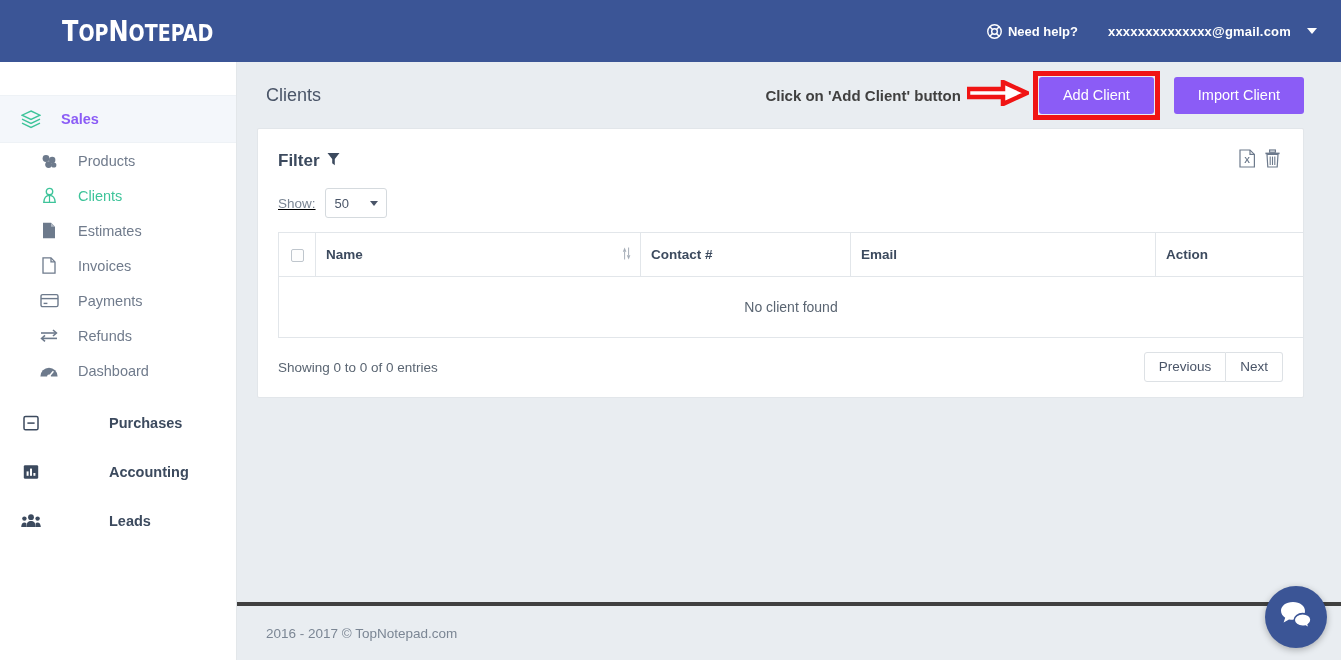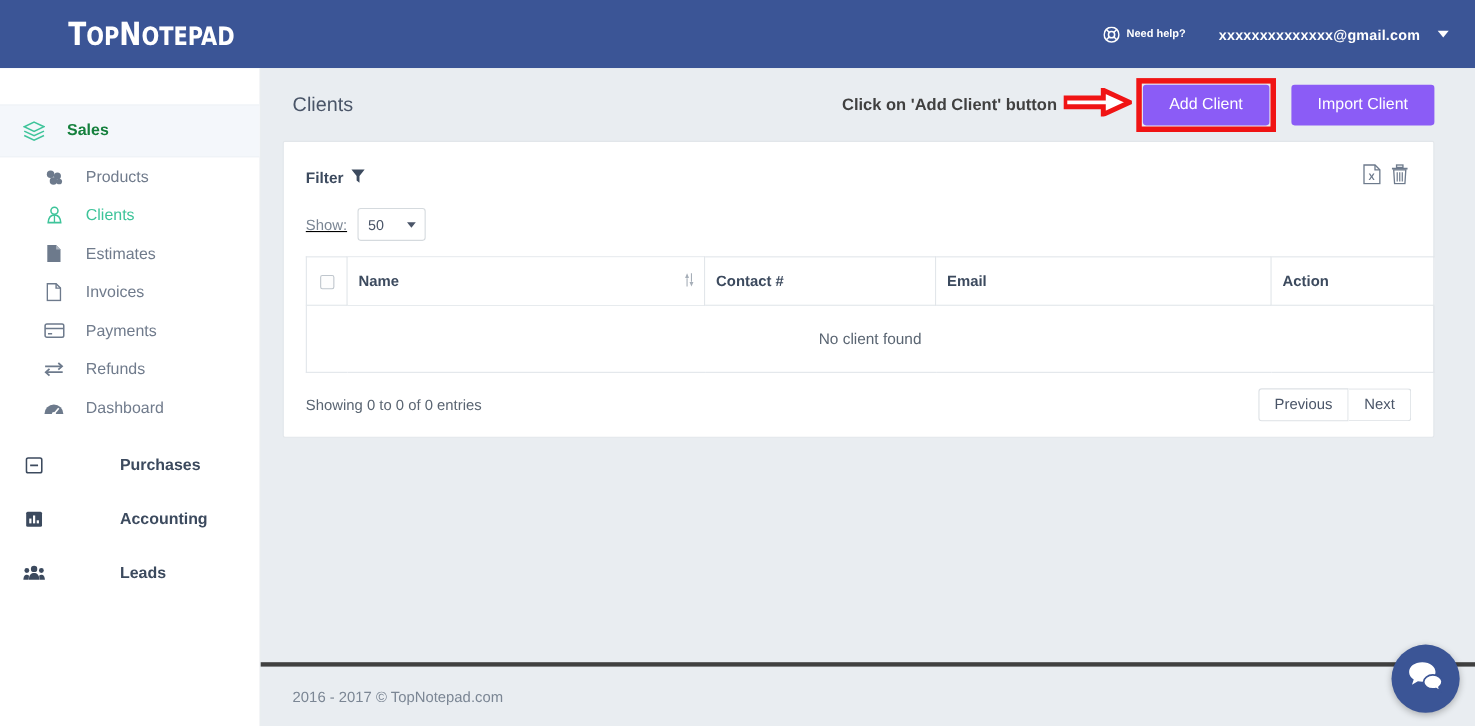--- a/index.html
+++ b/index.html
@@ -29,21 +29,21 @@
     white-space: nowrap;
   }
   .brand .cap { font-size: 29px; }
   .brand .sm { font-size: 23px; }
   .topbar-right {
     margin-left: auto; display: flex; align-items: center; height: 100%;
     padding-right: 8px;
   }
   .need-help {
     display: flex; align-items: center; gap: 6px;
-    color: #ffffff; font-size: 10px; font-weight: bold;
+    color: #ffffff; font-size: 13px; font-weight: bold;
     margin-right: 30px; cursor: pointer; white-space: nowrap;
   }
   .help-icon {
     width: 15px; height: 15px; display: inline-block;
   }
   .user-email {
     color: #ffffff; font-size: 13px; font-weight: bold;
     letter-spacing: 0.2px; white-space: nowrap; cursor: pointer;
   }
   .caret-wrap {
@@ -69,21 +69,21 @@
   .side-group-head {
     display: flex; align-items: center; height: 48px;
     background: #f4f7fb; cursor: pointer;
     border-top: 1px solid #eef2f6;
     border-bottom: 1px solid #eef2f6;
   }
   .side-group-head .sg-ico {
     width: 28px; margin-left: 17px; display: flex; align-items: center; justify-content: center;
   }
   .side-group-head .sg-label {
-    margin-left: 16px; font-size: 14.5px; font-weight: bold; color: #15803d;
+    margin-left: 16px; font-size: 14.5px; font-weight: bold; color: #8b5cf6;
   }
   .side-item {
     display: flex; align-items: center; height: 35px; cursor: pointer;
     padding-left: 36px;
   }
   .side-item .si-ico {
     width: 26px; display: flex; align-items: center; justify-content: center;
     color: #6d7a8c;
   }
   .side-item .si-label {
@@ -156,21 +156,21 @@
     border: 1px solid #e2e6ea;
     border-radius: 2px;
     height: 270px;
     position: relative;
   }
   .card-head {
     display: flex; align-items: center;
     padding: 20px 22px 0 20px;
   }
   .filter-label {
-    font-size: 14px; color: #3c4a5e; font-weight: bold;
+    font-size: 17px; color: #3c4a5e; font-weight: bold;
     display: flex; align-items: center; gap: 7px;
     cursor: pointer;
   }
   .card-tools { margin-left: auto; display: flex; align-items: center; gap: 8px; }
   .tool-icon { cursor: pointer; display: block; }
 
   .show-row {
     display: flex; align-items: center; gap: 9px;
     padding: 16px 0 0 20px;
     text-decoration: underline;

